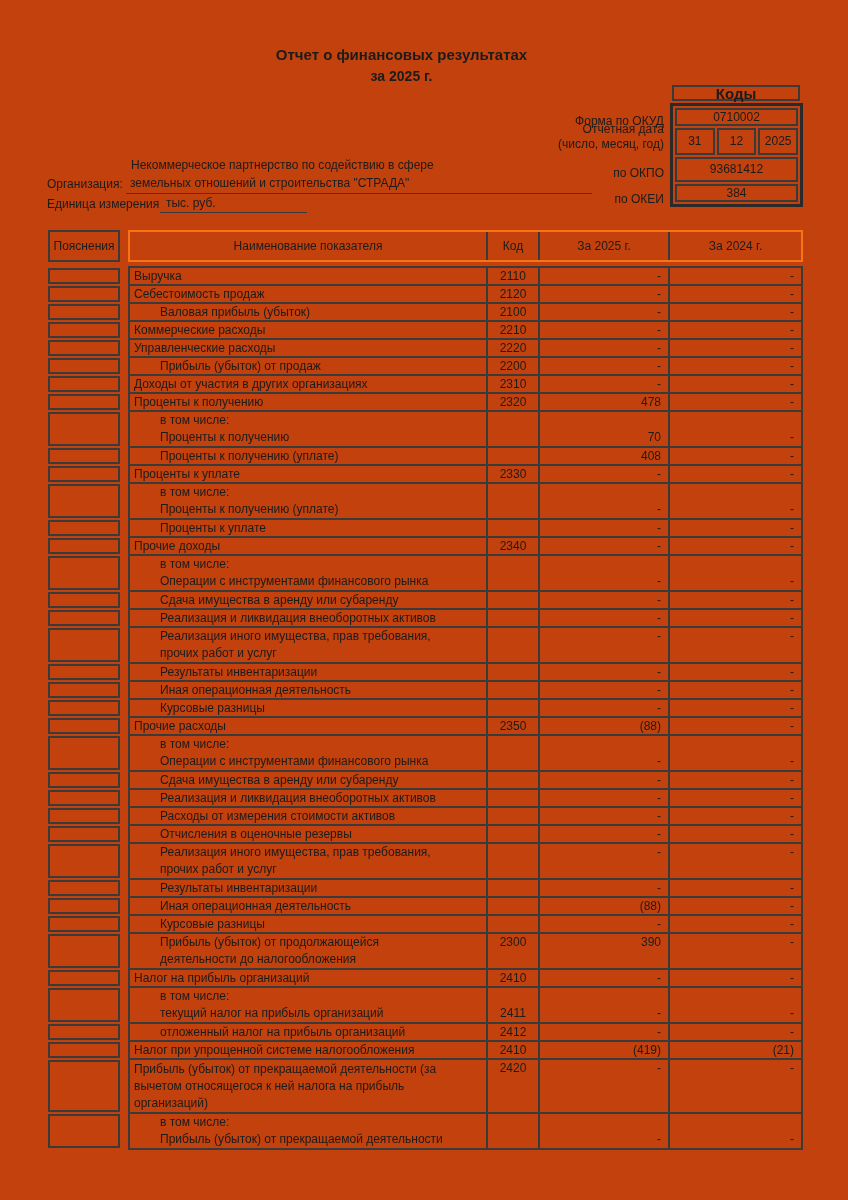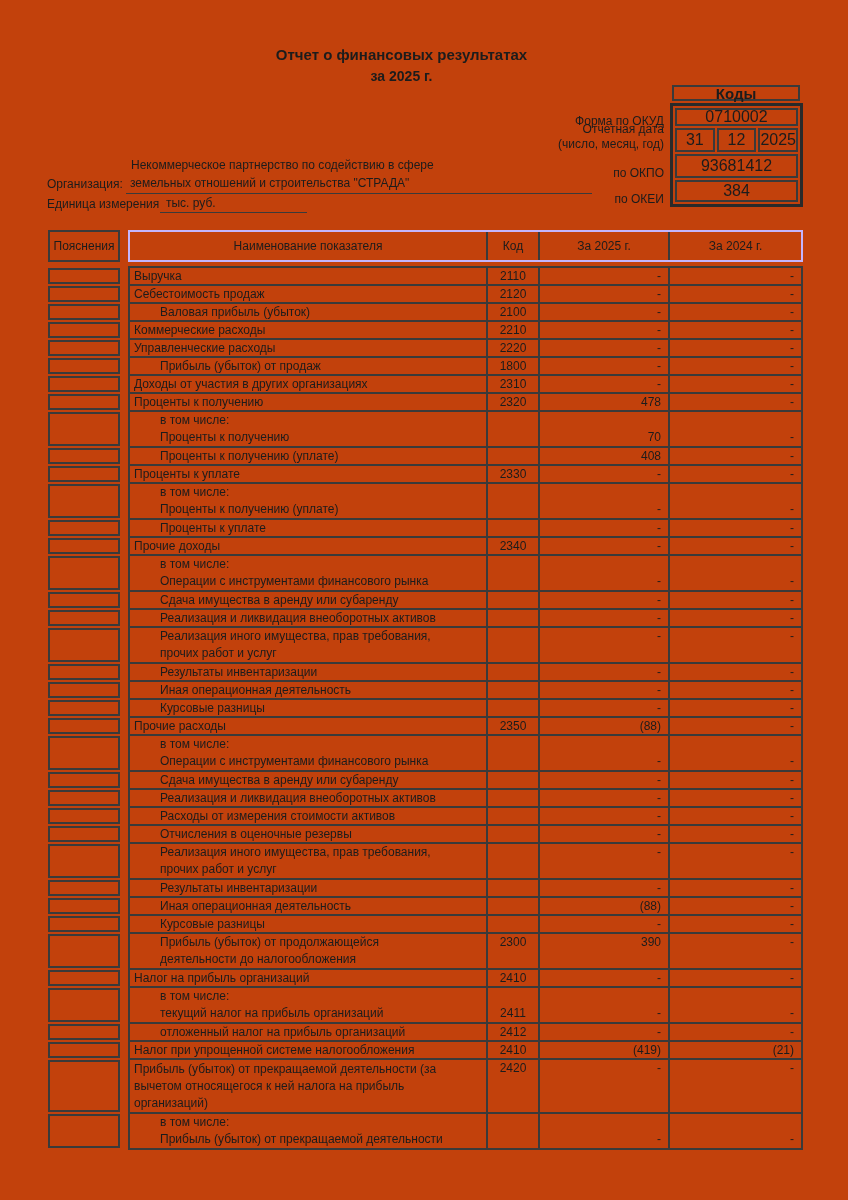--- a/index.html
+++ b/index.html
@@ -19,21 +19,21 @@
   .lab-date { top:122px; line-height:15px; }
   .lab-okpo { top:166px; }
   .lab-okei { top:192px; }
 
   .kody-box { position:absolute; left:672px; top:85px; width:128px; height:16px;
               border:2px solid #3a3a3a; box-sizing:border-box;
               display:flex; align-items:center; justify-content:center; font-size:15px;font-weight:bold; }
   .codes-outer { position:absolute; left:670px; top:103px; width:133px; height:104px;
                  border:3px solid #2a2a2a; box-sizing:border-box;
                  display:flex; flex-direction:column; gap:2px; padding:2px; }
-  .ccell { border:2px solid #3a3a3a; box-sizing:border-box; font-size:16px;
+  .ccell { border:2px solid #3a3a3a; box-sizing:border-box; font-size:12px;
            display:flex; align-items:center; justify-content:center; }
   .c-okud { height:18px; }
   .c-daterow { height:30px; display:flex; gap:2px;text-align:center; }
   .c-daterow .ccell { flex:1; height:100%; }
   .c-okpo { height:28px; }
   .c-okei { flex:1; }
 
   .org-name-1 { position:absolute; left:131px; top:158px; font-size:12px; }
   .org-label  { position:absolute; left:47px;  top:177px; font-size:12px; }
   .org-name-2 { position:absolute; left:126px; top:176px; width:466px; height:18px;
@@ -42,21 +42,21 @@
   .unit-label { position:absolute; left:47px;  top:197px; font-size:12px; }
   .unit-value { position:absolute; left:160px; top:196px; width:147px; height:17px;
                 border-bottom:1.5px solid #3a3a3a; font-size:12px; padding-left:6px;
                 box-sizing:border-box; }
 
   
   .ftable { position:absolute; left:48px; top:230px; width:755px; font-size:12px; }
   .thead  { display:flex; height:32px; }
   .pcell-h { width:72px; border:2px solid #3a3a3a; box-sizing:border-box;
              display:flex; align-items:center; justify-content:center; }
-  .mgroup-h { flex:1; margin-left:8px; border:2px solid #c4b5fd; box-sizing:border-box; display:flex; }
+  .mgroup-h { flex:1; margin-left:8px; border:2px solid #f97316; box-sizing:border-box; display:flex; }
   .hc { display:flex; align-items:center; justify-content:center; box-sizing:border-box; }
   .hc + .hc { border-left:2px solid #3a3a3a; }
   .hc-name { flex:1; }
   .hc-code { width:52px; }
   .hc-25 { width:130px; }
   .hc-24 { width:133px; }
 
   .tbody { margin-top:4px; }
   .row { display:flex; }
   .row + .row { margin-top:-2px; }
@@ -172,21 +172,21 @@
             <div class="cell val-cell va-center">-</div>
             <div class="cell val-cell val-24 va-center">-</div>
           </div>
         </div>
         <div class="row" style="height: 20px;">
           <div class="pcell"></div>
           <div class="mgroup">
             <div class="cell name-cell" style="padding-left: 30px;">
               <div>Прибыль (убыток) от продаж</div>
             </div>
-            <div class="cell code-cell va-center">1800</div>
+            <div class="cell code-cell va-center">2200</div>
             <div class="cell val-cell va-center">-</div>
             <div class="cell val-cell val-24 va-center">-</div>
           </div>
         </div>
         <div class="row" style="height: 20px;">
           <div class="pcell"></div>
           <div class="mgroup">
             <div class="cell name-cell" style="padding-left: 4px;">
               <div>Доходы от участия в других организациях</div>
             </div>

